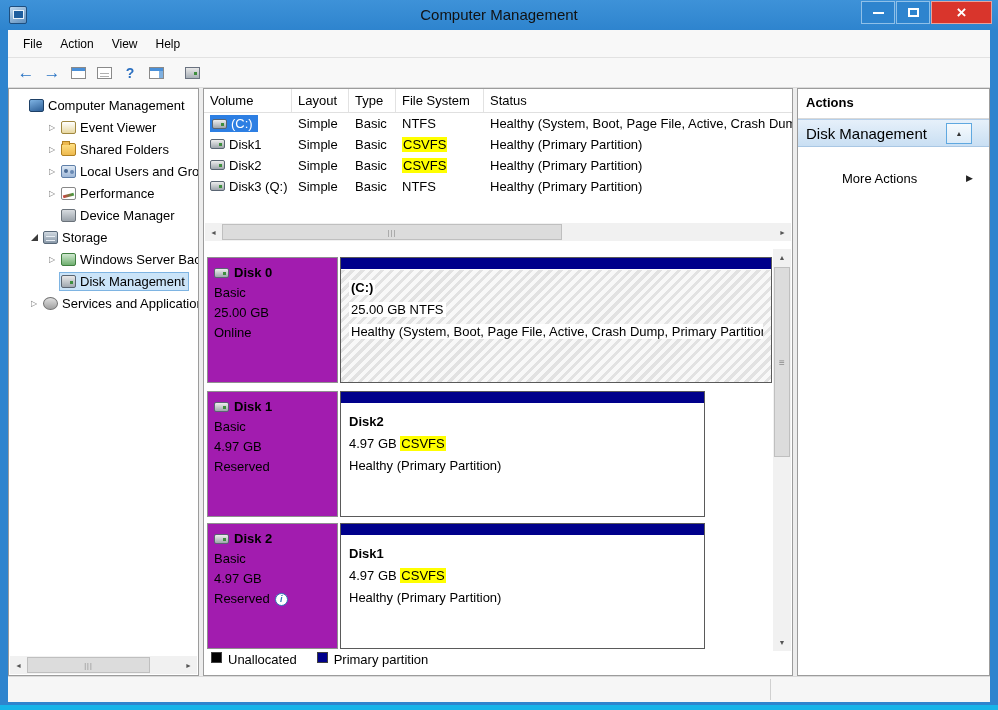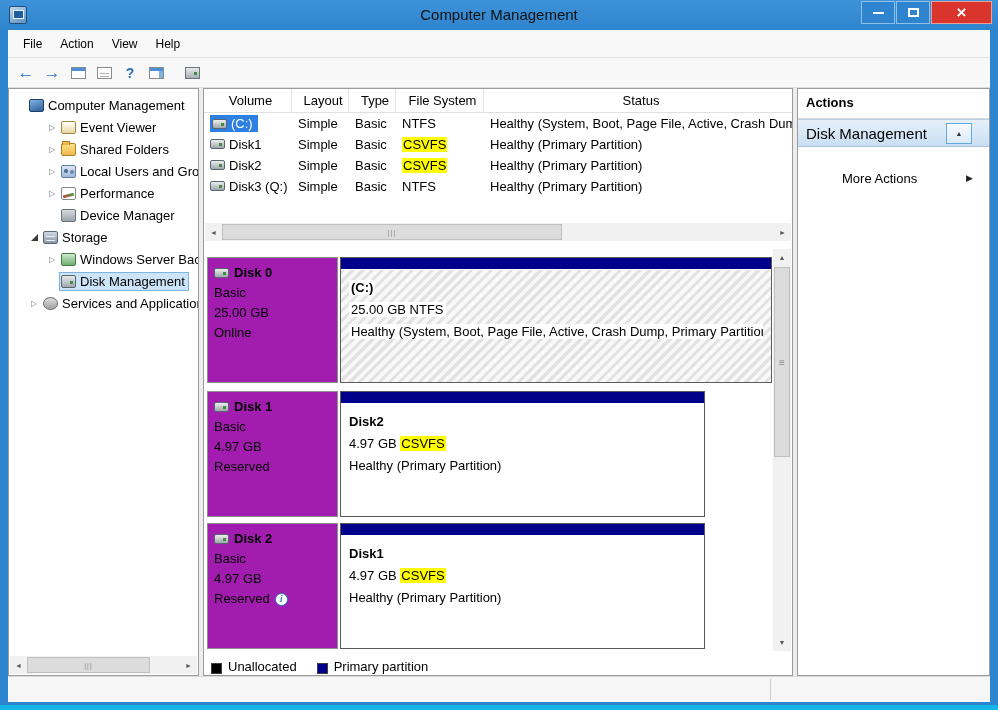--- a/index.html
+++ b/index.html
@@ -78,21 +78,21 @@
   .sb-h { height:18px; }
   .sb-btn { position:absolute; width:17px; height:18px; display:flex; align-items:center; justify-content:center; font-size:7px; color:#555; background:#F1F1F1; }
   .sb-thumb-h { position:absolute; top:1px; height:16px; background:#DCDCDC; border:1px solid #BFBFBF; display:flex; align-items:center; justify-content:center; font-size:7px; color:#8A8A8A; letter-spacing:1px; }
   .tree-hscroll { left:1px; right:1px; bottom:1px; }
   .sb-v { width:18px; }
   .sb-btn-v { position:absolute; left:0; width:18px; height:17px; display:flex; align-items:center; justify-content:center; font-size:7px; color:#555; background:#F1F1F1; }
   .sb-thumb-v { position:absolute; left:1px; width:16px; background:#DCDCDC; border:1px solid #BFBFBF; display:flex; align-items:center; justify-content:center; font-size:10px; color:#8A8A8A; }
 
   
   .center-panel { left:195px; width:590px; overflow:hidden; }
-  .vt-header { position:absolute; left:0; top:0; right:0; height:24px; display:grid; grid-template-columns:88px 57px 47px 88px 1fr; border-bottom:1px solid #E0E0E0;text-align:center; }
+  .vt-header { position:absolute; left:0; top:0; right:0; height:24px; display:grid; grid-template-columns:88px 57px 47px 88px 1fr; border-bottom:1px solid #E0E0E0; }
   .vt-hcell { border-right:1px solid #E2E2E2; padding-left:6px; line-height:23px; white-space:nowrap; overflow:hidden; }
   .vt-rows { position:absolute; left:0; top:24px; right:0; }
   .vt-row { height:21px; display:grid; grid-template-columns:88px 57px 47px 88px 1fr; align-items:center; }
   .vt-cell { padding-left:6px; white-space:nowrap; overflow:hidden; }
   .vcell { display:inline-flex; align-items:center; gap:4px; }
   .vsel { display:inline-flex; align-items:center; gap:4px; background:#2D7FE3; color:#fff; padding:1px 5px 1px 2px; }
   .drive-ico { width:15px; height:10px; background:linear-gradient(#EDEDED,#9FA6AD); border:1px solid #5A6572; border-radius:2px; position:relative; flex:none; }
   .drive-ico::after { content:''; position:absolute; right:2px; top:3px; width:3px; height:3px; background:#3E8E3E; }
   .yhl { background:#FFFF00; padding:0 1px; }
   .center-hscroll { left:1px; right:1px; top:134px; }
@@ -110,21 +110,21 @@
   .dpart.w-small { left:133px; width:365px; }
   .pbar { height:12px; background:#00008B; border-bottom:1px solid #fff; }
   .pbody { padding:7px 8px 0; line-height:22px; }
   .pbody.hatch { height:112px; background:repeating-linear-gradient(135deg,#E2E2E2 0 3px,#F8F8F8 3px 7px); }
   .ptitle { font-weight:bold; }
   .hatch .ptxt { background:rgba(255,255,255,0.92); padding:0 2px; }
   .ptxt { white-space:nowrap; }
   .pline { white-space:nowrap; overflow:hidden; }
 
   
-  .legend { position:absolute; left:1px; right:1px; bottom:1px; height:22px; background:#fff; display:flex; align-items:flex-end; padding-left:6px; gap:6px; }
+  .legend { position:absolute; left:1px; right:1px; bottom:1px; height:22px; background:#fff; display:flex; align-items:flex-start; padding-left:6px; gap:6px; }
   .lg-sq { width:11px; height:11px; border:1px solid #404040; flex:none; }
   .lg-black { background:#000; }
   .lg-navy { background:#00008B; }
   .lg-label { margin-right:14px; }
 
   
   .actions-panel { left:789px; width:193px; overflow:hidden; }
   .act-header { height:30px; line-height:28px; font-weight:bold; padding-left:8px; border-bottom:1px solid #D9D9D9; }
   .act-group { position:absolute; left:0; right:0; top:30px; height:28px; background:linear-gradient(#E6F0FA,#C9DFF3); border-top:1px solid #B5CFEA; border-bottom:1px solid #A9C7E4; display:flex; align-items:center; padding:0 4px 0 8px; }
   .act-group-title { font-size:15px; white-space:nowrap; overflow:hidden; text-overflow:ellipsis; max-width:140px; flex:1; }

